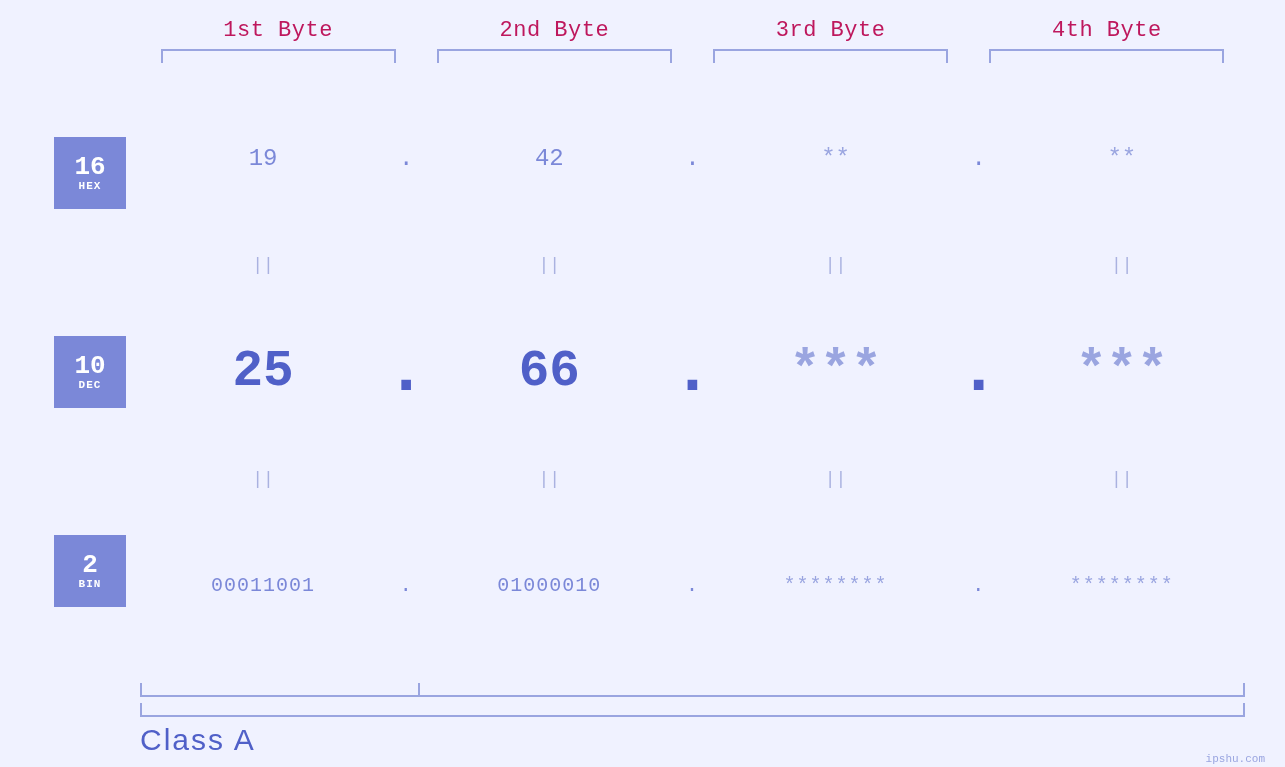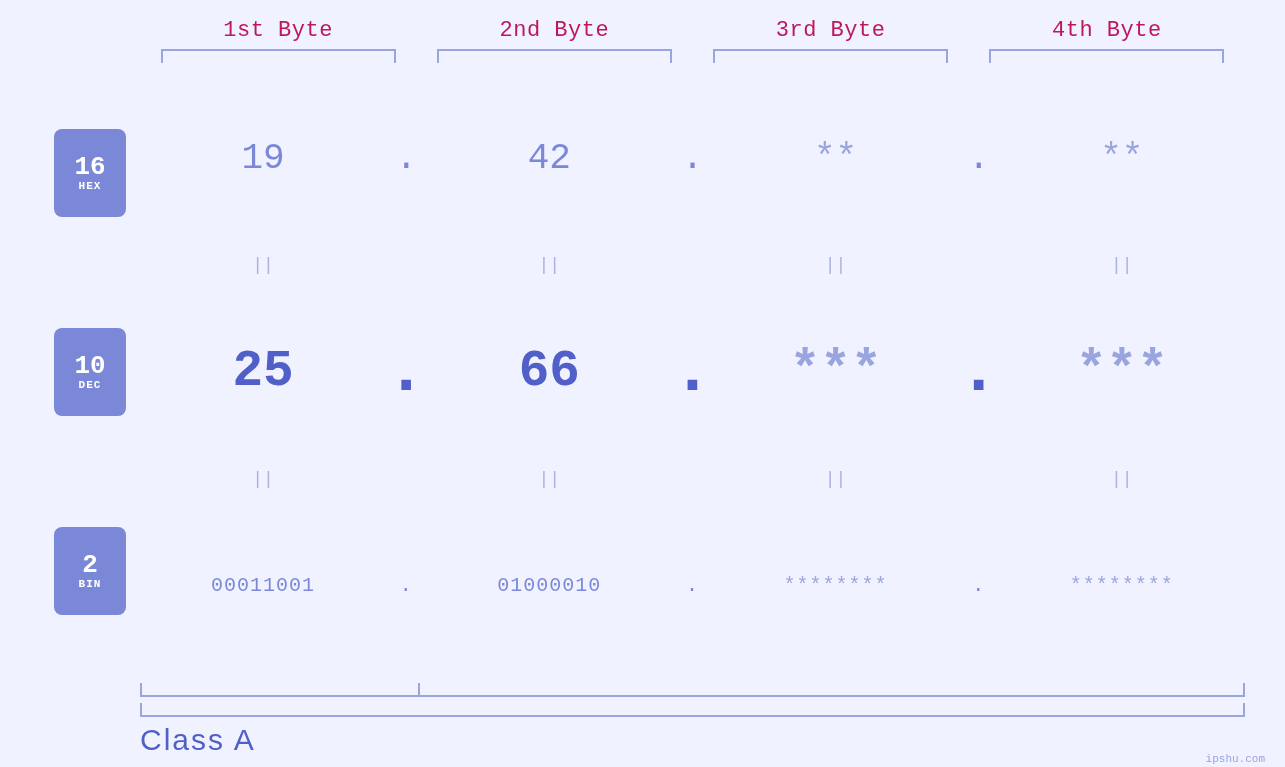--- a/index.html
+++ b/index.html
@@ -80,23 +80,23 @@
       flex-direction: column;
       justify-content: space-around;
       align-items: center;
       width: 100px;
       padding: 10px 0;
     }
 
     .badge {
       background-color: #7b88d8;
       color: white;
-      border-radius: 8px;
+      border-radius: 0;
       width: 72px;
-      height: 88px;
+      height: 72px;
       display: flex;
       flex-direction: column;
       align-items: center;
       justify-content: center;
     }
 
     .badge-number {
       font-size: 26px;
       font-weight: bold;
       line-height: 1;
@@ -154,21 +154,21 @@
       padding: 2px 0;
     }
 
     .sep-dot {
       width: 40px;
     }
 
     
     .hex-val {
       color: #7b88d8;
-      font-size: 36px;
+      font-size: 24px;
       font-family: 'Courier New', Courier, monospace;
     }
 
     
     .dec-val {
       color: #5060c8;
       font-size: 51px;
       font-weight: bold;
       font-family: 'Courier New', Courier, monospace;
     }

